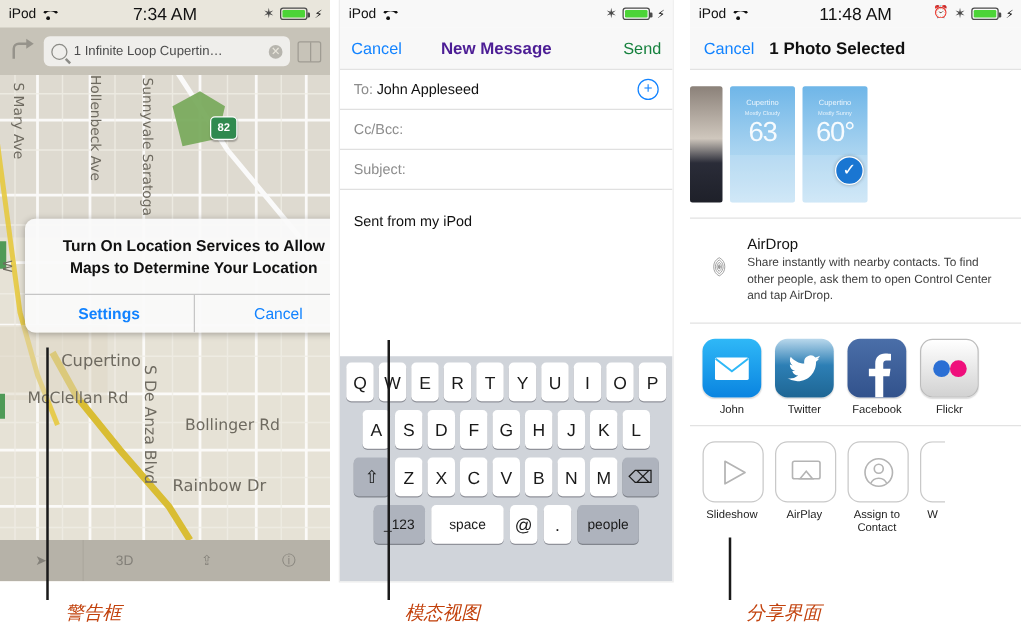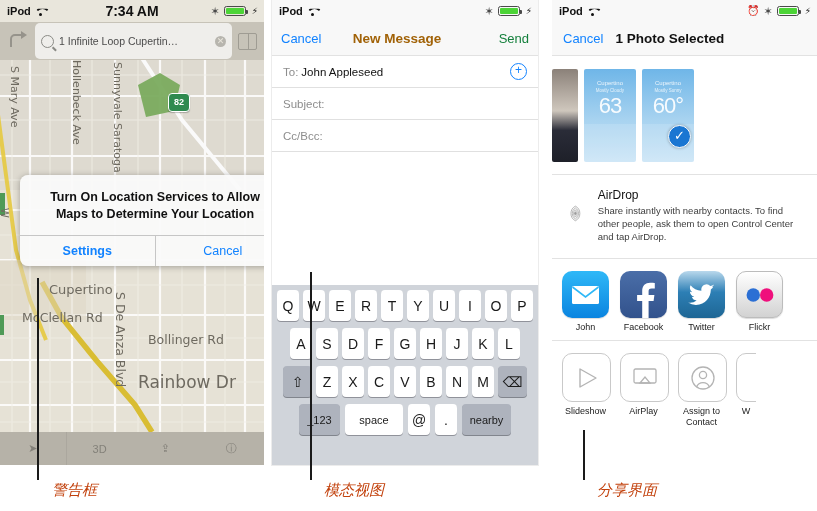--- a/index.html
+++ b/index.html
@@ -5,21 +5,21 @@
   html,body{margin:0;padding:0;background:#ffffff;}
   body{
     width:817px;height:511px;position:relative;overflow:hidden;
     font-family:"Liberation Sans","DejaVu Sans",sans-serif;
     -webkit-font-smoothing:antialiased;
   }
   .panel{position:absolute;top:0;overflow:hidden;background:#fff;}
 
   
   .statusbar{height:22px;position:relative;display:flex;align-items:center;
-    font-size:11px;color:#111;font-weight:bold;padding-left:16px;}
+    font-size:11px;color:#111;font-weight:normal;padding-left:16px;}
   .sb-left{position:absolute;left:7px;display:flex;align-items:center;gap:4px;}
   .sb-center{position:absolute;left:0;right:0;text-align:center;font-size:14px;}
   .sb-right{position:absolute;right:6px;display:flex;align-items:center;gap:4px;}
   .wifi{display:inline-block;width:11px;height:9px;position:relative;}
   .wifi:before{content:"";position:absolute;left:0;top:0;width:11px;height:11px;
     border:2px solid #111;border-radius:50%;clip-path:polygon(50% 50%,0 15%,100% 15%);}
   .wifi:after{content:"";position:absolute;left:4px;top:6px;width:3px;height:3px;
     background:#111;border-radius:50%;}
   .bt{font-size:11px;color:#4a4a4a;line-height:1;}
   .alarm{font-size:10px;color:#111;line-height:1;}
@@ -28,21 +28,21 @@
   .batt:after{content:"";position:absolute;right:-3px;top:3px;width:2px;height:4px;
     background:#4a4a4a;border-radius:0 1px 1px 0;}
   .batt i{display:block;height:100%;width:100%;background:#4cd437;border-radius:1px;}
   .bolt{font-size:9px;color:#111;margin-left:2px;}
 
   
   #panel-maps{left:0;width:264px;height:465px;background:#e9e6dc;}
   .maps-top{height:38px;background:#c7c3b8;display:flex;align-items:center;
     padding:0 7px;gap:6px;}
   .maps-route{width:22px;height:22px;opacity:.45;flex:0 0 auto;}
-  .maps-search{flex:1;height:36px;background:rgba(255,255,255,.72);border-radius:5px;
+  .maps-search{flex:1;height:24px;background:rgba(255,255,255,.72);border-radius:5px;
     display:flex;align-items:center;padding:0 6px;gap:5px;box-sizing:border-box;}
   .mag{width:11px;height:11px;border:1.6px solid #8b8b86;border-radius:50%;
     position:relative;flex:0 0 auto;}
   .mag:after{content:"";position:absolute;right:-4px;bottom:-3px;width:5px;height:1.6px;
     background:#8b8b86;transform:rotate(45deg);}
   .maps-search-text{flex:1;font-size:10.5px;color:#4c4c4c;white-space:nowrap;overflow:hidden;}
   .clearx{width:11px;height:11px;border-radius:50%;background:#b7b5ae;color:#e9e6dc;
     font-size:9px;line-height:11px;text-align:center;flex:0 0 auto;}
   .maps-book{width:17px;height:15px;border:1.6px solid rgba(120,118,110,.5);
     border-radius:2px;position:relative;flex:0 0 auto;}
@@ -73,21 +73,21 @@
   .alert-btn.bold{font-weight:bold;}
   .alert-btn+.alert-btn{border-left:1px solid #c6c6c6;}
 
   
   #panel-mail{left:272px;width:266px;height:465px;background:#fff;
     box-shadow:0 0 0 1px #ececec;}
   .mail-nav{height:33px;background:#f8f8f8;display:flex;align-items:center;
     padding:0 9px;position:relative;border-bottom:1px solid #e2e2e2;}
   .mn-cancel{font-size:13px;color:#1283ff;}
   .mn-title{position:absolute;left:0;right:16px;text-align:center;font-size:13.5px;
-    font-weight:bold;color:#a16207;}
+    font-weight:bold;color:#4c1d95;}
   .mn-send{position:absolute;right:9px;font-size:13px;color:#15803d;}
   .mail-fields{background:#fff;}
   .mrow{height:31px;display:flex;align-items:center;padding:0 11px;
     border-bottom:1px solid #e0e0e0;position:relative;}
   .mrow-label{font-size:11.5px;color:#8d8d8d;}
   .mrow-value{font-size:11.5px;color:#111;margin-left:3px;}
   .addbtn{position:absolute;right:11px;width:15px;height:15px;border:1.3px solid #1283ff;
     border-radius:50%;color:#1283ff;font-size:12px;line-height:13px;text-align:center;}
   .mail-body{padding:20px 11px 0;font-size:11.5px;color:#111;height:78px;box-sizing:border-box;}
 
@@ -227,21 +227,21 @@
       <rect x="0" y="255" width="4" height="20" fill="#4f9a57"></rect>
     </svg>
 
     <span class="mlabel v" style="left:21px;top:6px;">S Mary Ave</span>
     <span class="mlabel v" style="left:83px;top:0px;">Hollenbeck Ave</span>
     <span class="mlabel v" style="left:124px;top:2px;">Sunnyvale Saratoga</span>
     <span class="mlabel" style="left:49px;top:222px;font-size:13px;">Cupertino</span>
     <span class="mlabel" style="left:22px;top:250px;font-size:12.5px;">McClellan Rd</span>
     <span class="mlabel v" style="left:128px;top:232px;font-size:12.5px;">S De Anza Blvd</span>
     <span class="mlabel" style="left:148px;top:272px;font-size:12.5px;">Bollinger Rd</span>
-    <span class="mlabel" style="left:138px;top:312px;font-size:17px;">Rainbow Dr</span>
+    <span class="mlabel" style="left:138px;top:322px;font-size:13px;">Rainbow Dr</span>
     <span class="mlabel v" style="left:10px;top:148px;font-size:10px;">W</span>
     <span class="shield" style="left:168px;top:33px;">82</span>
   </div>
 
   <div class="alert">
     <div class="alert-msg">Turn On Location Services to Allow Maps to Determine Your Location</div>
     <div class="alert-btns">
       <div class="alert-btn bold">Settings</div>
       <div class="alert-btn">Cancel</div>
     </div>
@@ -278,27 +278,28 @@
     <span class="mn-send">Send</span>
   </div>
 
   <div class="mail-fields">
     <div class="mrow">
       <span class="mrow-label">To:</span>
       <span class="mrow-value">John Appleseed</span>
       <span class="addbtn">+</span>
     </div>
     <div class="mrow">
+      <span class="mrow-label">Cc/Bcc:</span>
+    </div>
+    <div class="mrow">
       <span class="mrow-label">Subject:</span>
     </div>
-    <div class="mrow">
-      <span class="mrow-label">Cc/Bcc:</span>
-    </div>
-  </div>
-
+  </div>
+
+  <div class="mail-body">Sent from my iPod</div>
 
   <div class="kbd">
     <div class="krow">
       <span class="key">Q</span>
       <span class="key">W</span>
       <span class="key">E</span>
       <span class="key">R</span>
       <span class="key">T</span>
       <span class="key">Y</span>
       <span class="key">U</span>
@@ -326,32 +327,33 @@
       <span class="key">B</span>
       <span class="key">N</span>
       <span class="key">M</span>
       <span class="key fn wide">⌫</span>
     </div>
     <div class="krow r4">
       <span class="key fn num">_123</span>
       <span class="key space">space</span>
       <span class="key">@</span>
       <span class="key">.</span>
-      <span class="key ret">nearby</span>
+      <span class="key ret">people</span>
     </div>
   </div>
 </div>
 
 <div class="panel" id="panel-share">
 
   <div class="statusbar" style="background:#f8f8f8;">
     <div class="sb-left">
       <span>iPod</span>
       <span class="wifi"></span>
     </div>
+    <div class="sb-center">11:48 AM</div>
     <div class="sb-right">
       <span class="alarm">⏰</span>
       <span class="bt">✶</span>
       <span class="batt">
           <i></i>
         </span>
       <span class="bolt">⚡</span>
     </div>
   </div>
 
@@ -397,34 +399,34 @@
     <div class="app">
       <div class="appicon" style="background:linear-gradient(#2fb8f7,#0a84e0);">
         <svg width="47" height="47" viewBox="0 0 47 47">
             <rect x="10" y="15" width="27" height="18" rx="1.5" fill="#fff"></rect>
             <path d="M10.5 16 L23.5 26 L36.5 16" fill="none" stroke="#2fb8f7" stroke-width="1.6"></path>
           </svg>
       </div>
       <div class="applabel">John</div>
     </div>
     <div class="app">
+      <div class="appicon" style="background:linear-gradient(#b9d8ec,#2d7fb5 45%,#1e6694);">
+        <svg width="47" height="47" viewBox="0 0 47 47">
+            <path d="M37 15c-1 .6-2 1-3.2 1.2A5.2 5.2 0 0 0 36 13.6c-1.1.7-2.4 1.2-3.7 1.4a5.2 5.2 0 0 0-9 3.6c0 .4 0 .8.1 1.2-4.4-.2-8.2-2.3-10.8-5.5a5.3 5.3 0 0 0 1.6 7 5 5 0 0 1-2.3-.7c0 2.5 1.8 4.6 4.2 5.1a5.2 5.2 0 0 1-2.3.1 5.2 5.2 0 0 0 4.8 3.6A10.4 10.4 0 0 1 10 31.6a14.7 14.7 0 0 0 8 2.3c9.5 0 14.8-7.9 14.8-14.8v-.7c1-.7 1.9-1.6 2.6-2.6z" fill="#fff"></path>
+          </svg>
+      </div>
+      <div class="applabel">Twitter</div>
+    </div>
+    <div class="app">
       <div class="appicon" style="background:linear-gradient(#4a6ea8,#32528c);">
         <svg width="47" height="47" viewBox="0 0 47 47">
             <path d="M28.6 47V30h5l.8-6h-5.8v-3.7c0-1.7.5-2.9 3-2.9h3.2v-5.3c-.6-.1-2.5-.3-4.7-.3-4.7 0-7.9 2.9-7.9 8.1V24h-5.1v6h5.1v17z" fill="#fff"></path>
           </svg>
       </div>
       <div class="applabel">Facebook</div>
-    </div>
-    <div class="app">
-      <div class="appicon" style="background:linear-gradient(#b9d8ec,#2d7fb5 45%,#1e6694);">
-        <svg width="47" height="47" viewBox="0 0 47 47">
-            <path d="M37 15c-1 .6-2 1-3.2 1.2A5.2 5.2 0 0 0 36 13.6c-1.1.7-2.4 1.2-3.7 1.4a5.2 5.2 0 0 0-9 3.6c0 .4 0 .8.1 1.2-4.4-.2-8.2-2.3-10.8-5.5a5.3 5.3 0 0 0 1.6 7 5 5 0 0 1-2.3-.7c0 2.5 1.8 4.6 4.2 5.1a5.2 5.2 0 0 1-2.3.1 5.2 5.2 0 0 0 4.8 3.6A10.4 10.4 0 0 1 10 31.6a14.7 14.7 0 0 0 8 2.3c9.5 0 14.8-7.9 14.8-14.8v-.7c1-.7 1.9-1.6 2.6-2.6z" fill="#fff"></path>
-          </svg>
-      </div>
-      <div class="applabel">Twitter</div>
     </div>
     <div class="app">
       <div class="appicon" style="background:linear-gradient(#ffffff,#d2d2d2);border:1px solid #bcbcbc;box-sizing:border-box;">
         <svg width="45" height="45" viewBox="0 0 47 47">
             <circle cx="17" cy="24" r="7" fill="#2b6fd4"></circle>
             <circle cx="31" cy="24" r="7" fill="#ef0f7c"></circle>
           </svg>
       </div>
       <div class="applabel">Flickr</div>
     </div>

